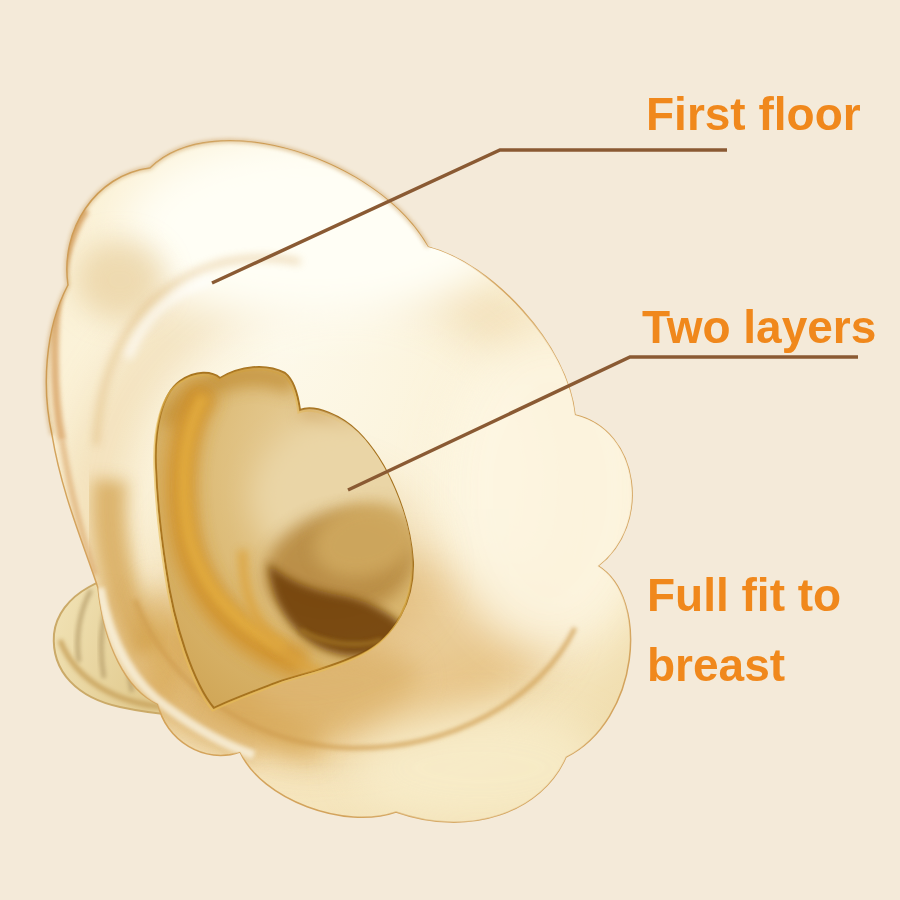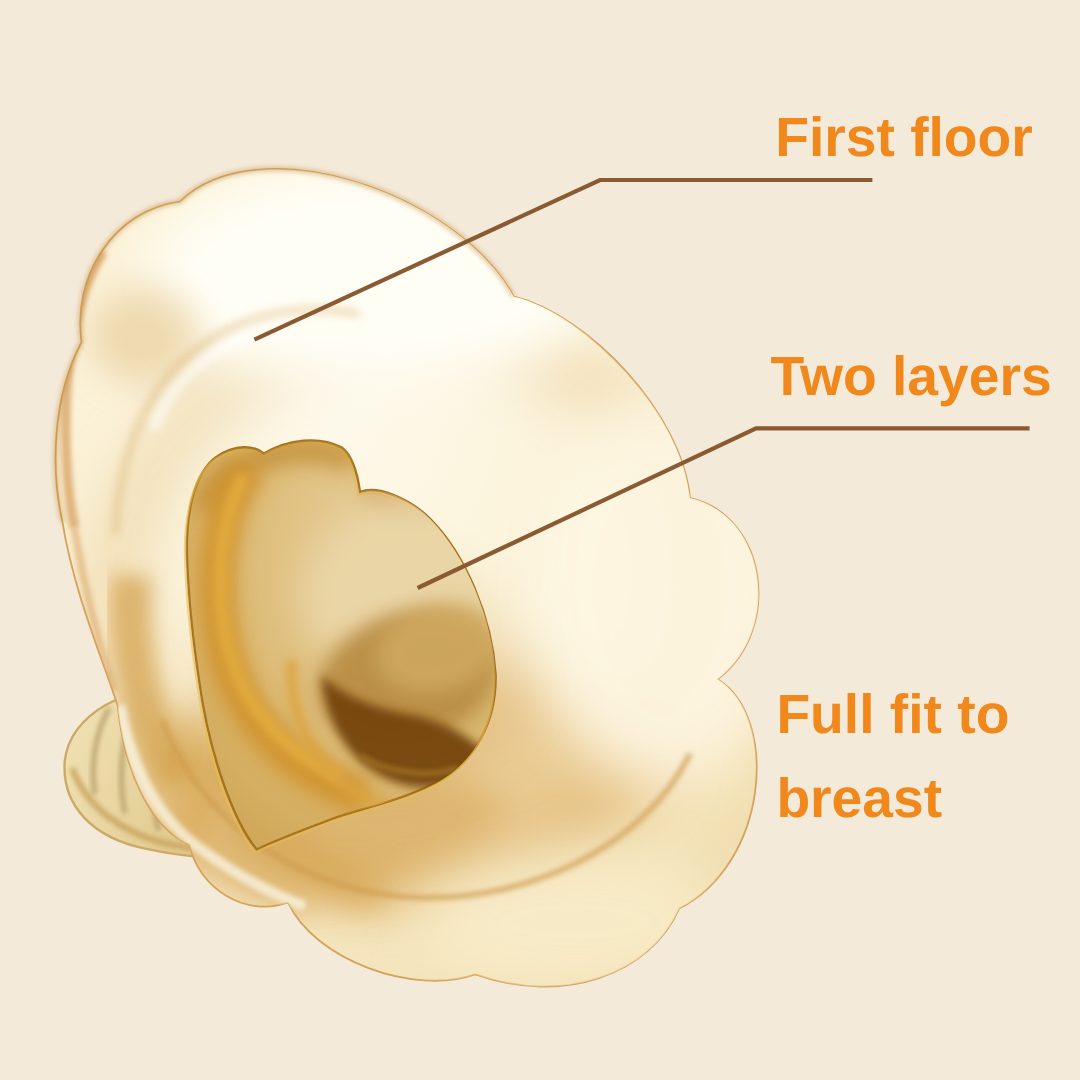--- a/index.html
+++ b/index.html
@@ -100,15 +100,15 @@
   <path d="M243,550 C240,616 280,666 340,678 C390,687 427,664 439,632" stroke="#dca440" stroke-width="9" fill="none" opacity="0.9" filter="url(#b4)"></path>
 </g>
 
 <path d="M52,435 C42,390 44,330 68,285 M68,285 C60,230 95,175 150,168 C215,105 380,160 428,247" fill="none" stroke="#c08a3c" stroke-width="2.5" opacity="0.7" filter="url(#b2)"></path>
 
 <polyline points="727,150 500,150 212,283" fill="none" stroke="#8a5a33" stroke-width="3.5"></polyline>
 <polyline points="858,357 630,357 348,490" fill="none" stroke="#8a5a33" stroke-width="3.5"></polyline>
 </svg>
 
 <div class="label" style="left:646px;top:90px">First floor</div>
-<div class="label" style="left:642px;top:289px">Two layers</div>
+<div class="label" style="left:642px;top:303px">Two layers</div>
 <div class="label" id="label-full-fit" style="left:647px;top:560px">Full fit to breast</div>
 </div>
 
 </body></html>

